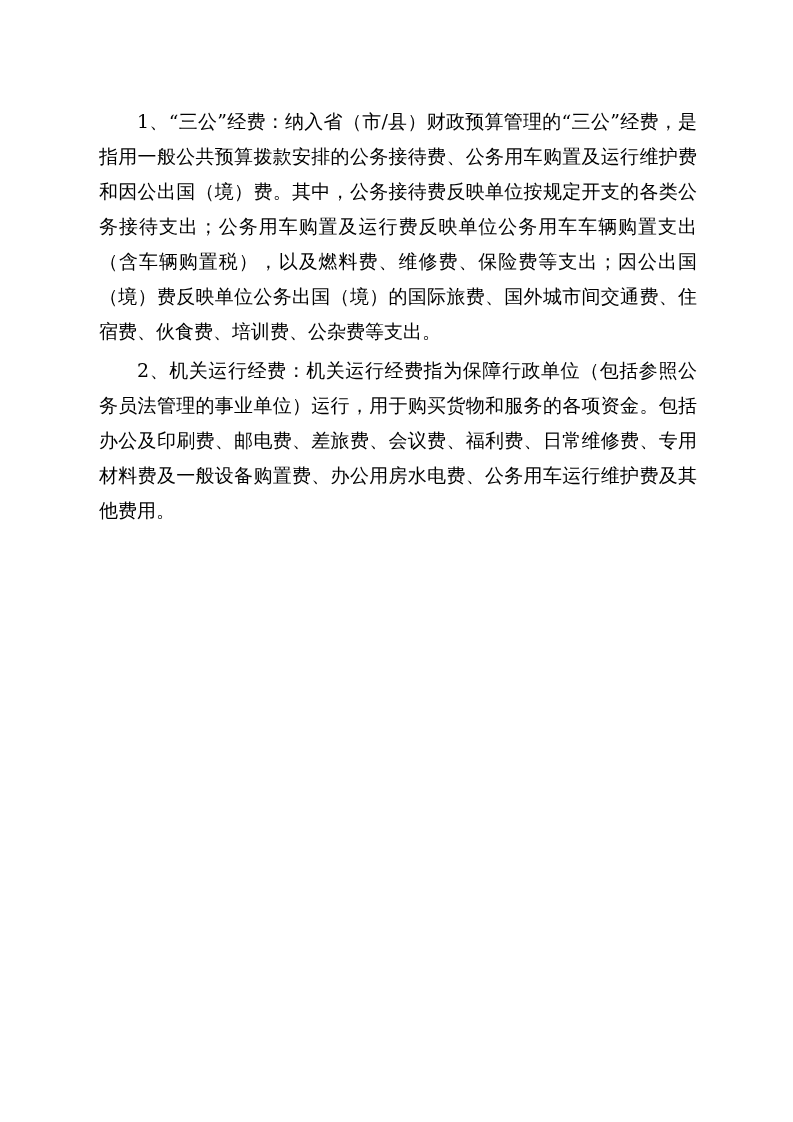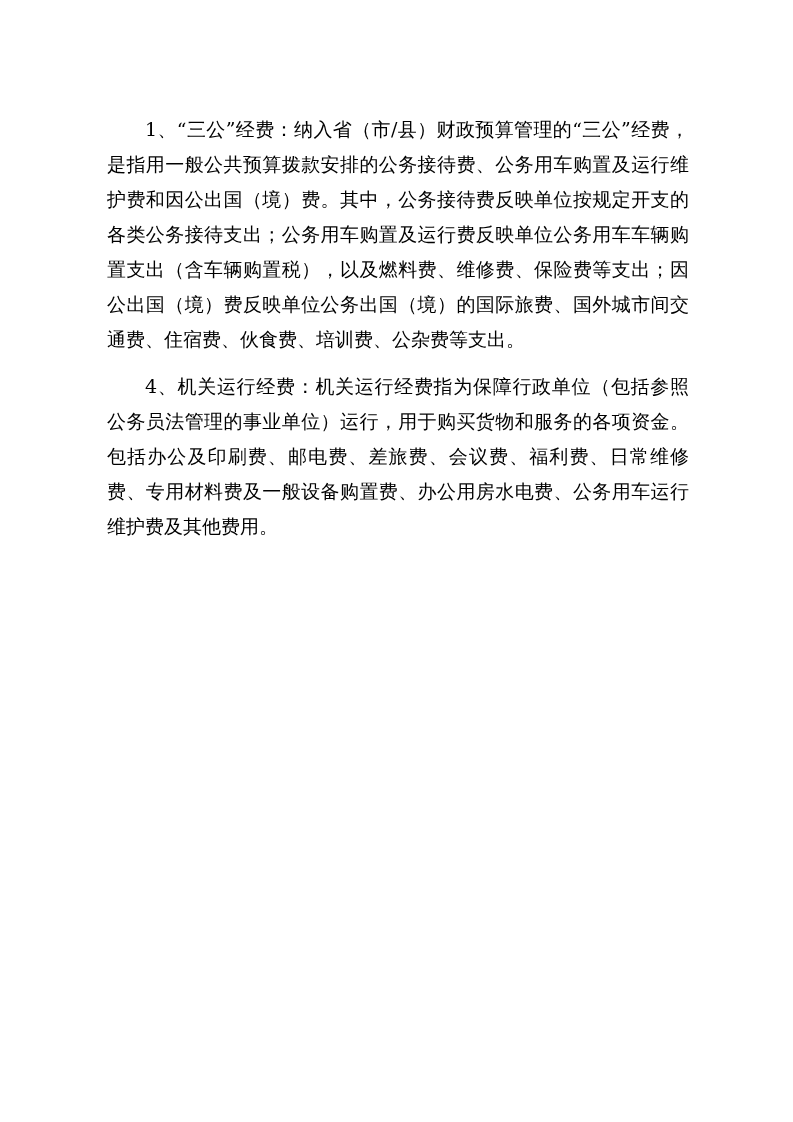--- a/index.html
+++ b/index.html
@@ -21,27 +21,27 @@
     width: 606px;
     font-family: "DejaVu Serif", "Liberation Serif", serif;
     font-size: 19px;
     line-height: 35px;
     color: #000000;
     text-align: justify;
     text-justify: inter-ideograph;
     letter-spacing: 0;
   }
   .doc-content p {
-    margin: 12px;
+    margin: 4px;
     padding: 0;
     text-indent: 2em;
     word-break: break-all;
   }
 </style>
 </head>
 <body>
 
 <div class="page">
   <div class="doc-content">
     <p>1、“三公”经费：纳入省（市/县）财政预算管理的“三公”经费，是指用一般公共预算拨款安排的公务接待费、公务用车购置及运行维护费和因公出国（境）费。其中，公务接待费反映单位按规定开支的各类公务接待支出；公务用车购置及运行费反映单位公务用车车辆购置支出（含车辆购置税），以及燃料费、维修费、保险费等支出；因公出国（境）费反映单位公务出国（境）的国际旅费、国外城市间交通费、住宿费、伙食费、培训费、公杂费等支出。</p>
-    <p>4、机关运行经费：机关运行经费指为保障行政单位（包括参照公务员法管理的事业单位）运行，用于购买货物和服务的各项资金。包括办公及印刷费、邮电费、差旅费、会议费、福利费、日常维修费、专用材料费及一般设备购置费、办公用房水电费、公务用车运行维护费及其他费用。</p>
+    <p>2、机关运行经费：机关运行经费指为保障行政单位（包括参照公务员法管理的事业单位）运行，用于购买货物和服务的各项资金。包括办公及印刷费、邮电费、差旅费、会议费、福利费、日常维修费、专用材料费及一般设备购置费、办公用房水电费、公务用车运行维护费及其他费用。</p>
   </div>
 </div>
 
 </body></html>

